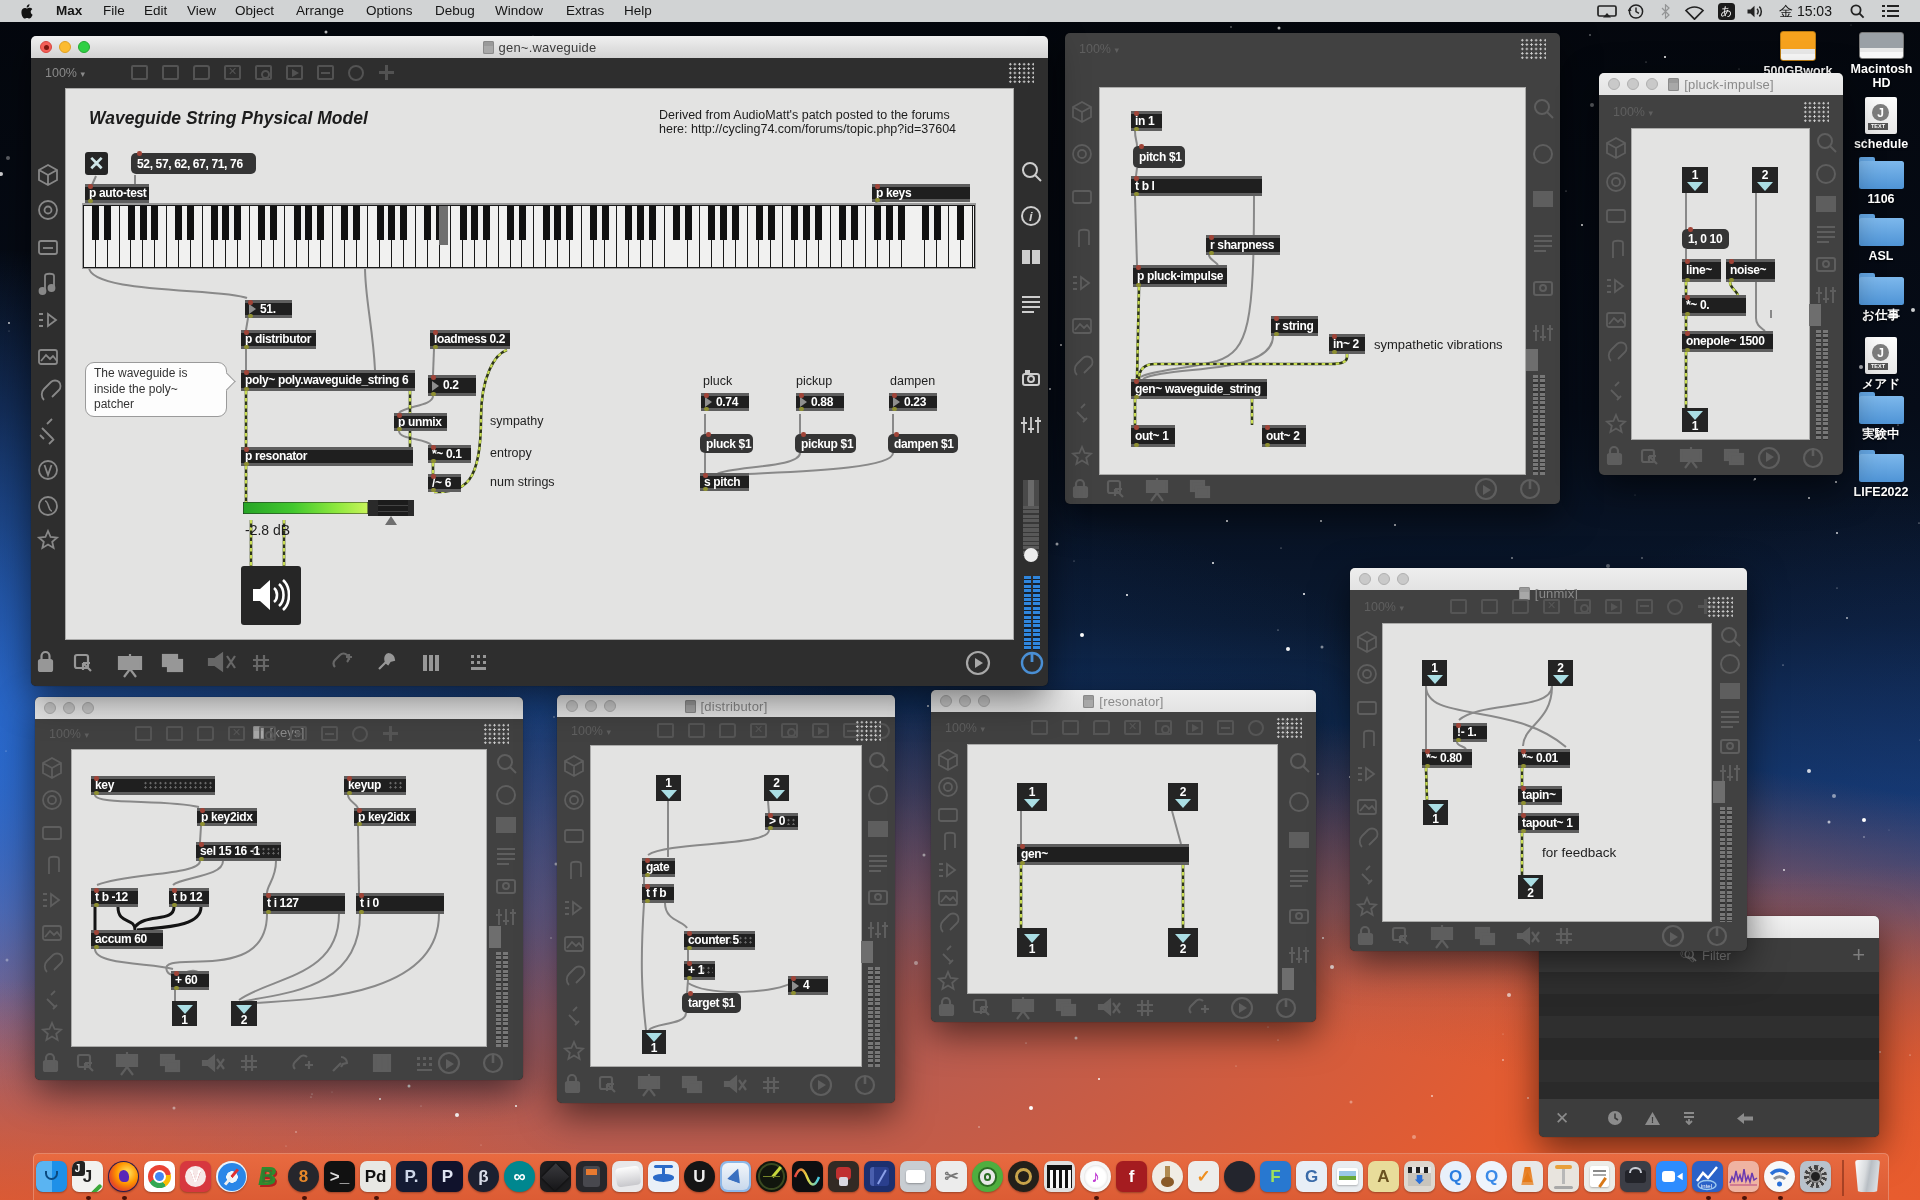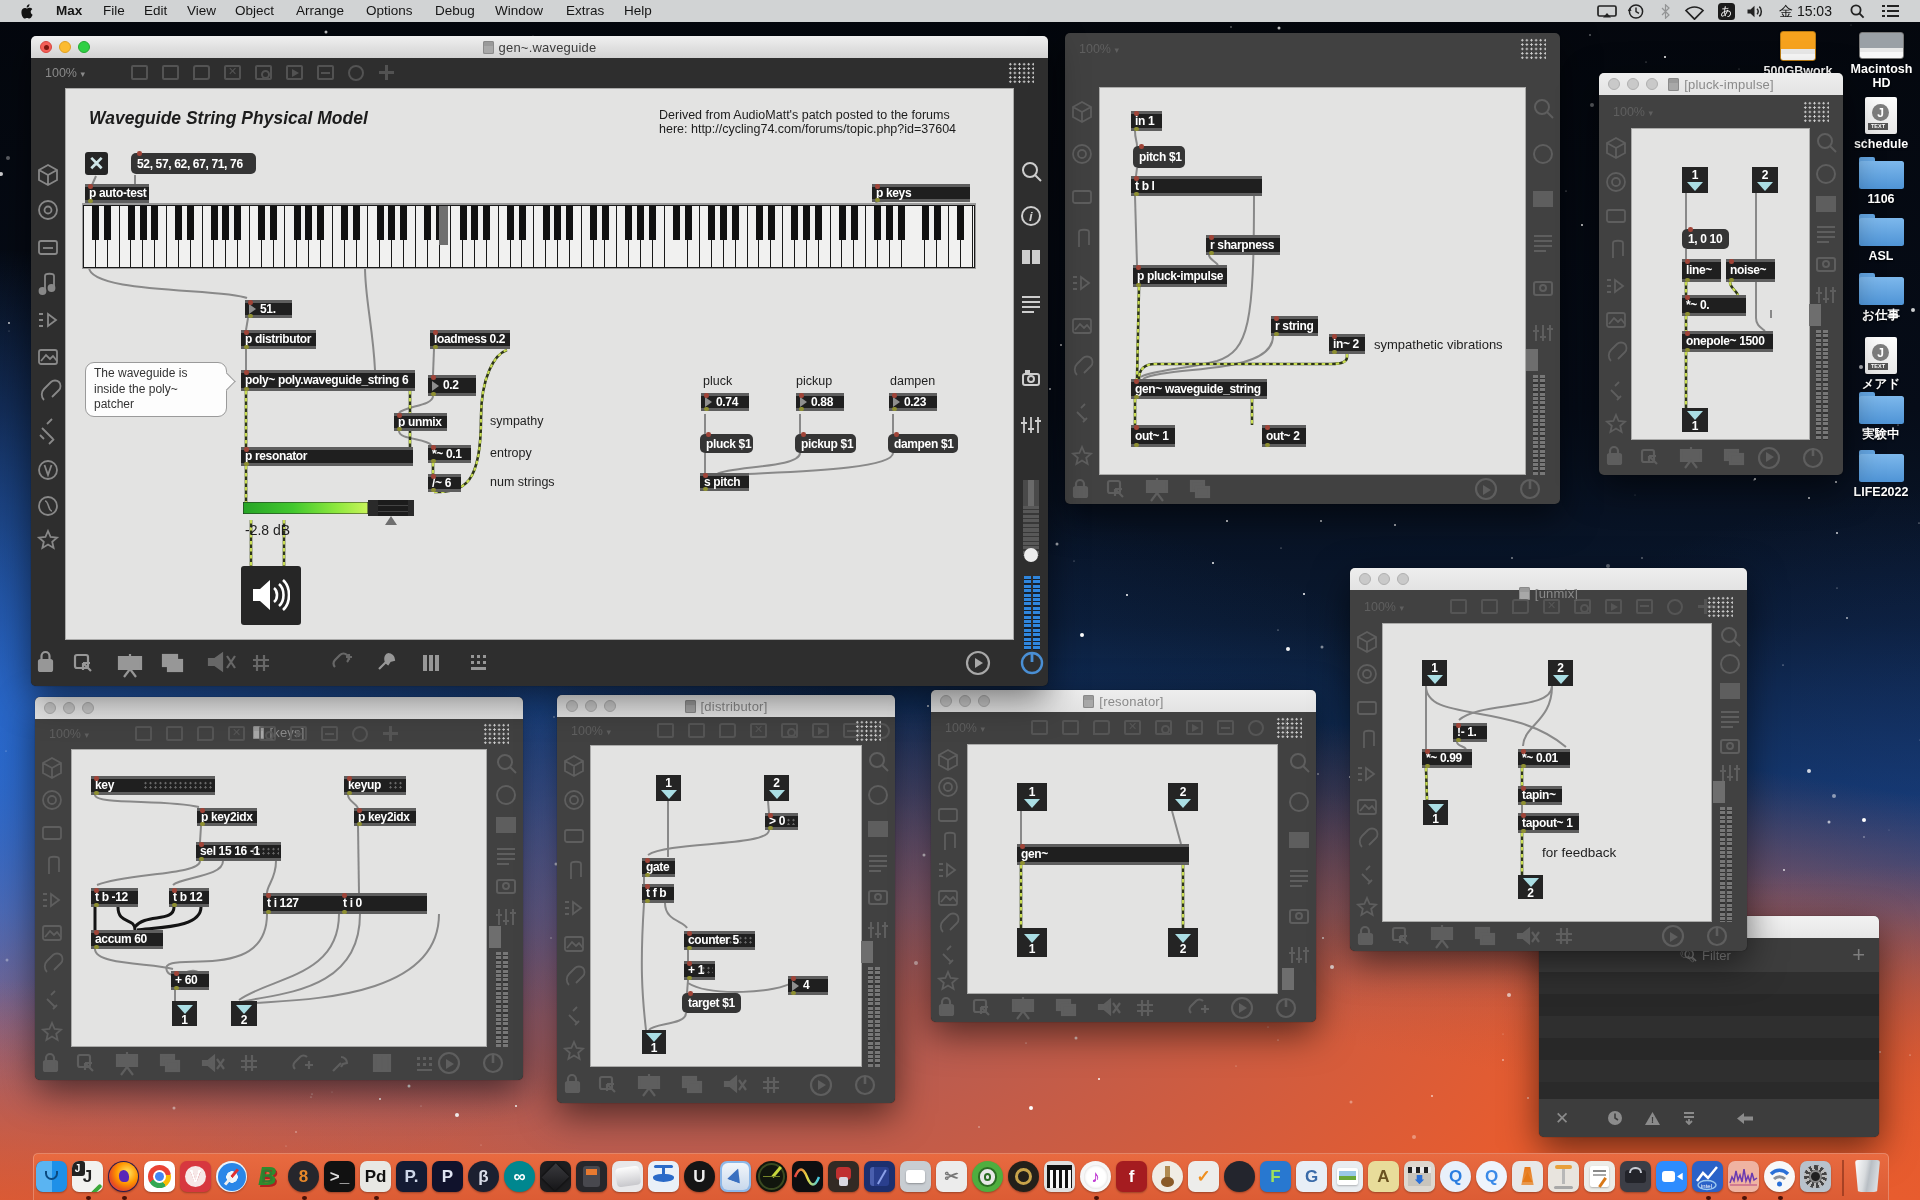--- a/index.html
+++ b/index.html
@@ -639,21 +639,21 @@
         <path d="M130,158 C130,178 92,178 66,181" fill="none" stroke="#141414" stroke-width="3"></path>
       </svg>
       <div class="ob" style="left:20px;top:27px;width:124px;height:19px;font-size:13px;">key<span style="position:absolute;right:2px;top:2px;bottom:2px;width:70px;background-image:radial-gradient(rgba(255,255,255,.32) 1.2px,transparent 1.3px);background-size:5px 4.2px;"></span></div>
       <div class="ob" style="left:273px;top:27px;width:62px;height:19px;font-size:13px;">keyup<span style="position:absolute;right:2px;top:2px;bottom:2px;width:16px;background-image:radial-gradient(rgba(255,255,255,.32) 1.2px,transparent 1.3px);background-size:5px 4.2px;"></span></div>
       <div class="ob" style="left:126px;top:59px;width:60px;height:18px;font-size:13px;">p key2idx</div>
       <div class="ob" style="left:283px;top:59px;width:62px;height:18px;font-size:13px;">p key2idx</div>
       <div class="ob" style="left:125px;top:93px;width:85px;height:19px;font-size:13px;">sel 15 16 -1<span style="position:absolute;right:2px;top:2px;bottom:2px;width:28px;background-image:radial-gradient(rgba(255,255,255,.32) 1.2px,transparent 1.3px);background-size:5px 4.2px;"></span></div>
       <div class="ob" style="left:20px;top:139px;width:47px;height:19px;font-size:13px;">t b -12</div>
       <div class="ob" style="left:98px;top:139px;width:40px;height:19px;font-size:13px;">t b 12</div>
       <div class="ob" style="left:192px;top:144px;width:82px;height:21px;font-size:13px;">t i 127</div>
-      <div class="ob" style="left:268px;top:144px;width:88px;height:21px;font-size:13px;">t i 0</div>
+      <div class="ob" style="left:285px;top:144px;width:88px;height:21px;font-size:13px;">t i 0</div>
       <div class="ob" style="left:20px;top:181px;width:72px;height:19px;font-size:13px;">accum 60</div>
       <div class="ob" style="left:100px;top:222px;width:38px;height:19px;font-size:13px;">+ 60</div>
       <div class="io" style="left:101px;top:252px;width:25px;height:25px;">
         <div class="iot" style="margin-top:3px"></div>
         <div class="ion">1</div>
       </div>
       <div class="io" style="left:160px;top:252px;width:26px;height:25px;">
         <div class="iot" style="margin-top:3px"></div>
         <div class="ion">2</div>
       </div>
@@ -967,21 +967,21 @@
       </svg>
       <div class="io" style="left:40px;top:37px;width:25px;height:26px;">
         <div class="ion">1</div>
         <div class="iot"></div>
       </div>
       <div class="io" style="left:166px;top:37px;width:25px;height:26px;">
         <div class="ion">2</div>
         <div class="iot"></div>
       </div>
       <div class="ob" style="left:71px;top:100px;width:34px;height:19px;font-size:13px;">!- 1.</div>
-      <div class="ob" style="left:40px;top:126px;width:50px;height:19px;font-size:13px;">*~ 0.99</div>
+      <div class="ob" style="left:40px;top:126px;width:50px;height:19px;font-size:13px;">*~ 0.80</div>
       <div class="ob" style="left:136px;top:126px;width:52px;height:19px;font-size:13px;">*~ 0.01</div>
       <div class="io" style="left:41px;top:177px;width:25px;height:25px;">
         <div class="iot" style="margin-top:3px"></div>
         <div class="ion">1</div>
       </div>
       <div class="ob" style="left:136px;top:163px;width:44px;height:19px;font-size:13px;">tapin~</div>
       <div class="ob" style="left:136px;top:190px;width:61px;height:20px;font-size:13px;">tapout~ 1</div>
       <div class="cmt" style="left:160px;top:222px;font-size:13.5px;">for feedback</div>
       <div class="io" style="left:136px;top:252px;width:25px;height:24px;">
         <div class="iot" style="margin-top:3px"></div>

